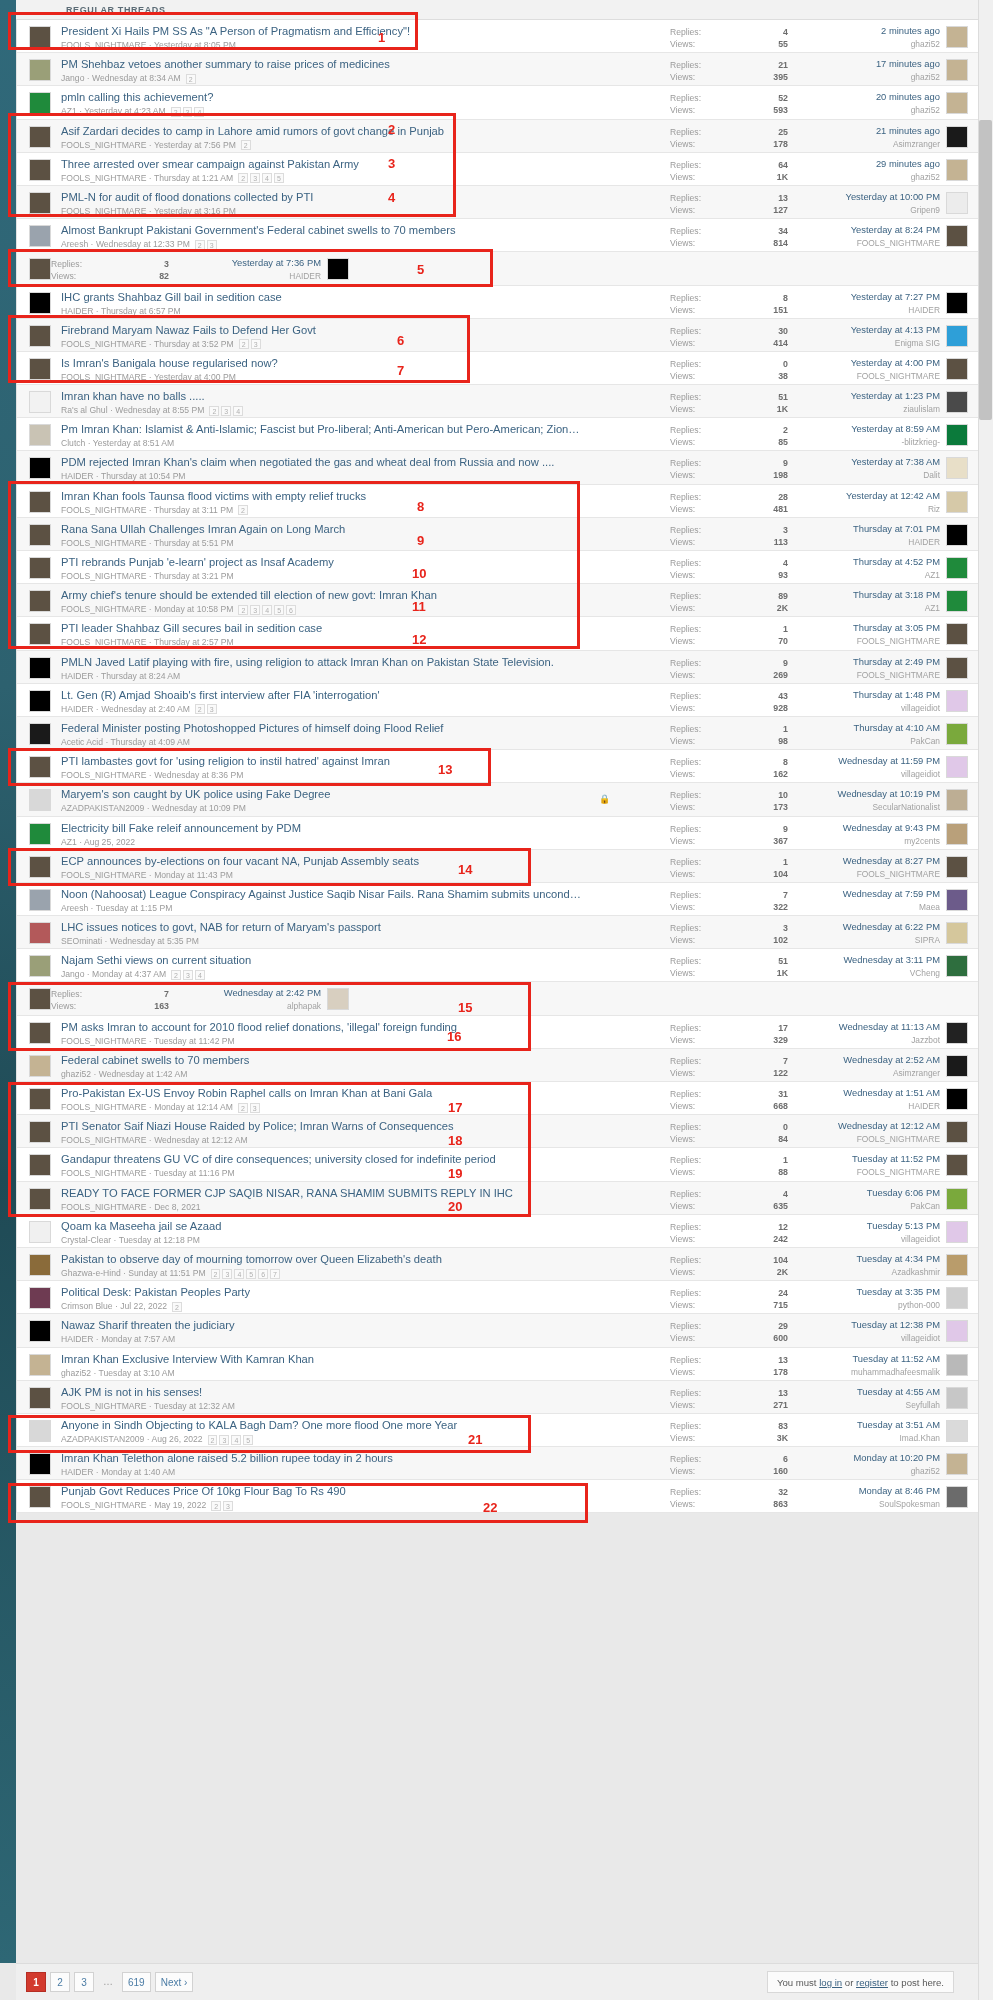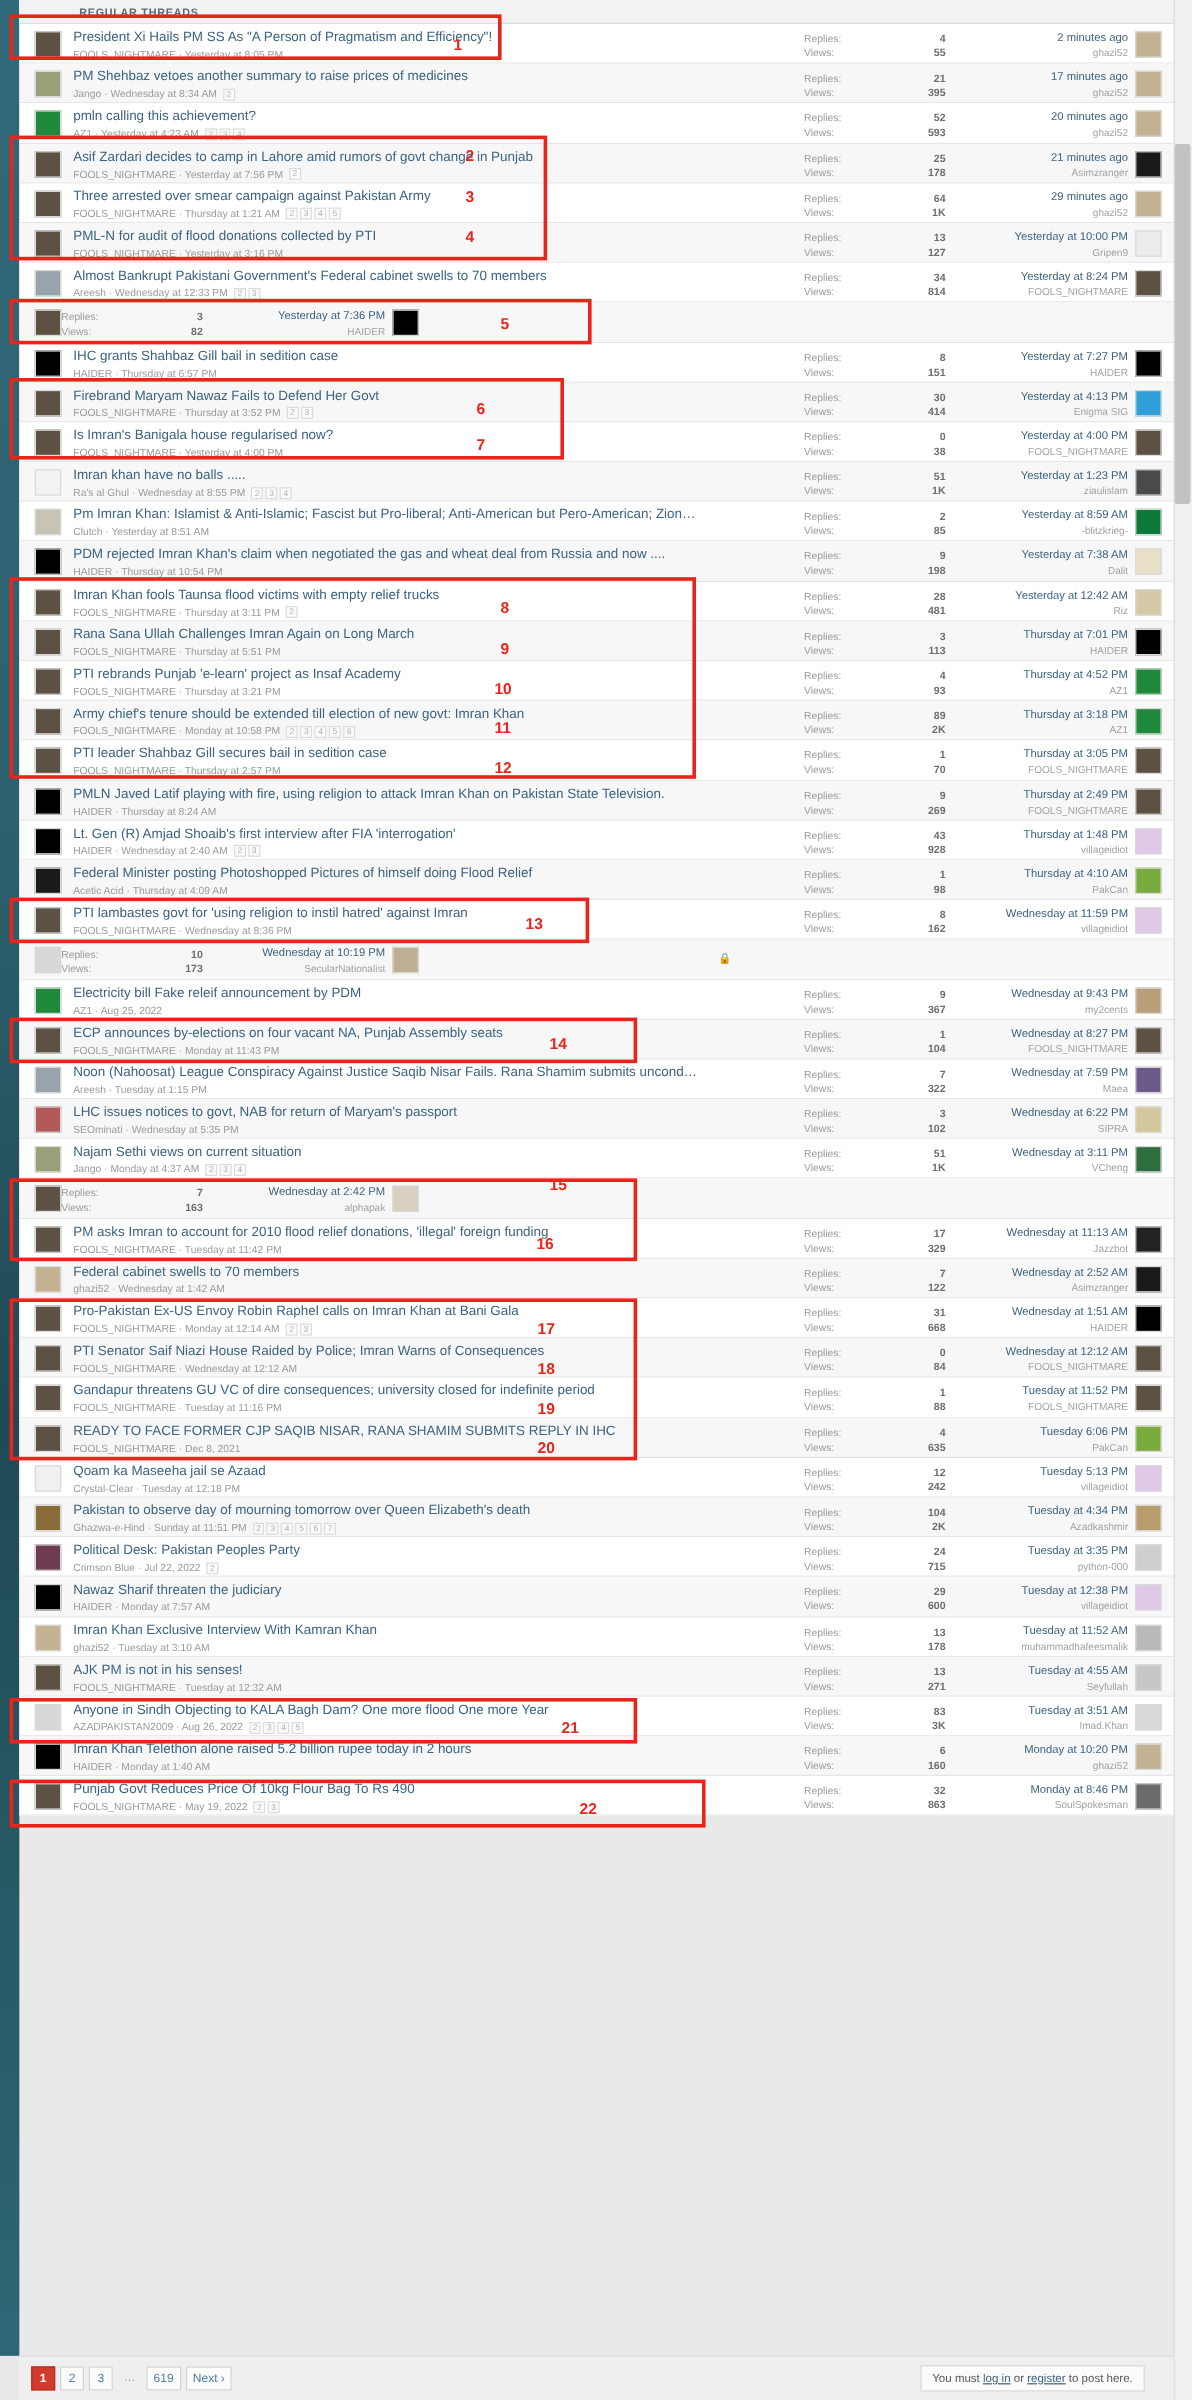--- a/index.html
+++ b/index.html
@@ -628,20 +628,24 @@
             </div>
           </div>
           <div class="last">
             <div class="t">Wednesday at 11:59 PM</div>
             <div class="u">villageidiot</div>
           </div>
           <div class="lastav" style="background: rgb(224, 200, 232);"></div>
         </div>
         <div class="row alt">
           <div class="avatar" style="background: rgb(216, 216, 216);"></div>
+          <div class="main">
+            <div class="title">Maryem's son caught by UK police using Fake Degree</div>
+            <div class="meta"><span class="author">AZADPAKISTAN2009</span><span> · </span><span>Wednesday at 10:09 PM</span></div>
+          </div>
           <span class="lock">🔒</span>
           <div class="stats">
             <div class="labels">
               <div>Replies:</div>
               <div>Views:</div>
             </div>
             <div class="vals">
               <div>10</div>
               <div>173</div>
             </div>
@@ -1157,21 +1161,21 @@
       <div class="anum" style="left: 417px; top: 499px;">8</div>
       <div class="anum" style="left: 417px; top: 533px;">9</div>
       <div class="anum" style="left: 412px; top: 566px;">10</div>
       <div class="anum" style="left: 412px; top: 599px;">11</div>
       <div class="anum" style="left: 412px; top: 632px;">12</div>
       <div class="annot" style="left: 8px; top: 748px; width: 483px; height: 38px;"></div>
       <div class="anum" style="left: 438px; top: 762px;">13</div>
       <div class="annot" style="left: 8px; top: 848px; width: 523px; height: 38px;"></div>
       <div class="anum" style="left: 458px; top: 862px;">14</div>
       <div class="annot" style="left: 8px; top: 982px; width: 523px; height: 69px;"></div>
-      <div class="anum" style="left: 458px; top: 980px;">15</div>
+      <div class="anum" style="left: 458px; top: 1000px;">15</div>
       <div class="anum" style="left: 447px; top: 1029px;">16</div>
       <div class="annot" style="left: 8px; top: 1082px; width: 523px; height: 135px;"></div>
       <div class="anum" style="left: 448px; top: 1100px;">17</div>
       <div class="anum" style="left: 448px; top: 1133px;">18</div>
       <div class="anum" style="left: 448px; top: 1166px; text-align: center;">19</div>
       <div class="anum" style="left: 448px; top: 1199px;">20</div>
       <div class="annot" style="left: 8px; top: 1415px; width: 523px; height: 38px;"></div>
       <div class="anum" style="left: 468px; top: 1432px;">21</div>
       <div class="annot" style="left: 8px; top: 1483px; width: 580px; height: 40px;"></div>
       <div class="anum" style="left: 483px; top: 1500px;">22</div>

